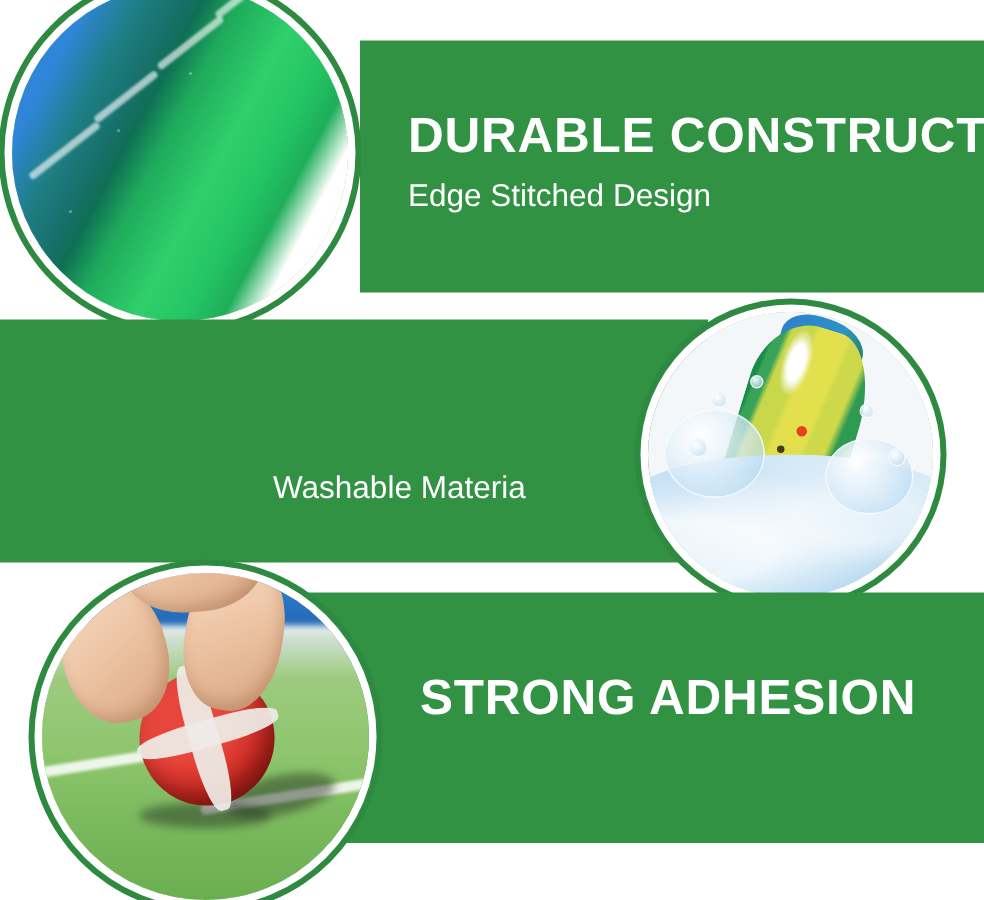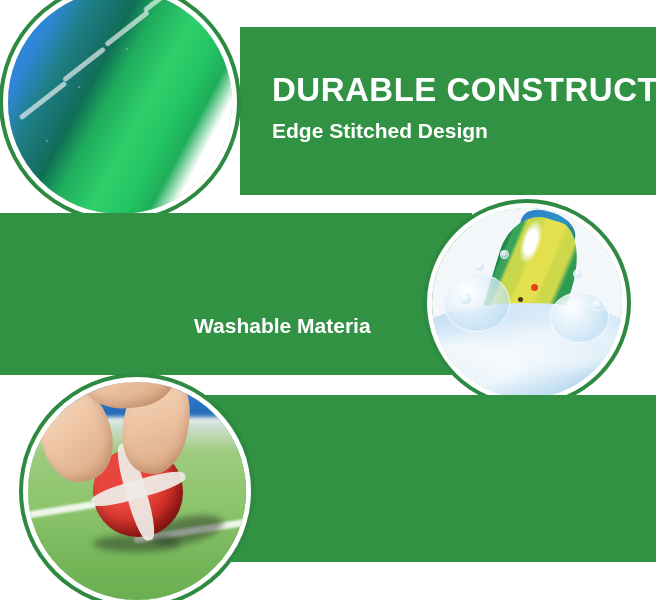--- a/index.html
+++ b/index.html
@@ -10,27 +10,27 @@
 
   
   .panel{position:absolute;background:#319244;}
 
   #panel-1{left:240px;top:27px;width:416px;height:168px;}
   #panel-2{left:0px;  top:213px;width:472px;height:162px;}
   #panel-3{left:150px;top:395px;width:506px;height:167px;}
 
   .panel-text{position:absolute;color:#ffffff;}
   .head{font-weight:bold;letter-spacing:.5px;line-height:1;white-space:nowrap;}
-  .sub{font-weight:bold;line-height:1;white-space:nowrap;}
+  .sub{font-weight:normal;line-height:1;white-space:nowrap;}
 
   #p1-head{left:272px;top:73px;font-size:33px;}
   #p1-sub {left:272px;top:120px;font-size:21px;}
 
   #p2-head{left:120px;top:268px;font-size:33px;}
-  #p2-sub {left:194px;top:315px;font-size:21px;}
+  #p2-sub {left:182px;top:315px;font-size:21px;}
 
   #p3-head{left:280px;top:448px;font-size:33px;}
   #p3-sub {left:280px;top:495px;font-size:21px;}
 
   
   .circle{position:absolute;border-radius:50%;overflow:hidden;
           box-shadow:0 0 0 5px #ffffff, 0 0 0 9px #2e8a41;}
   .photo{position:absolute;inset:0;}
 
   #circle-mat{left:8px;top:-10px;width:224px;height:224px;}
@@ -154,20 +154,21 @@
       <div class="wash-splash" style="left:22%;top:28%;width:9px;height:9px;"></div>
       <div class="wash-splash" style="left:36%;top:22%;width:7px;height:7px;"></div>
       <div class="wash-splash" style="left:74%;top:32%;width:8px;height:8px;"></div>
       <div class="wash-splash" style="left:84%;top:48%;width:10px;height:10px;"></div>
       <div class="wash-splash" style="left:14%;top:44%;width:11px;height:11px;"></div>
     </div>
   </div>
 
   <div class="panel" id="panel-3"></div>
 
+  <div class="panel-text head" id="p3-head">STRONG ADHESION</div>
 
   <div class="circle" id="circle-ball">
     <div class="photo">
       <div class="turf"></div>
       <div class="turf-blue"></div>
       <div class="turf-line" style="left:-6%;top:56%;width:55%;"></div>
       <div class="turf-line" style="left:48%;top:66%;width:62%;"></div>
       <div class="turf-shadow" style="left:56%;top:62%;width:34%;height:12%;transform:rotate(-12deg);"></div>
       <div class="turf-shadow" style="left:30%;top:70%;width:40%;height:8%;"></div>
 

